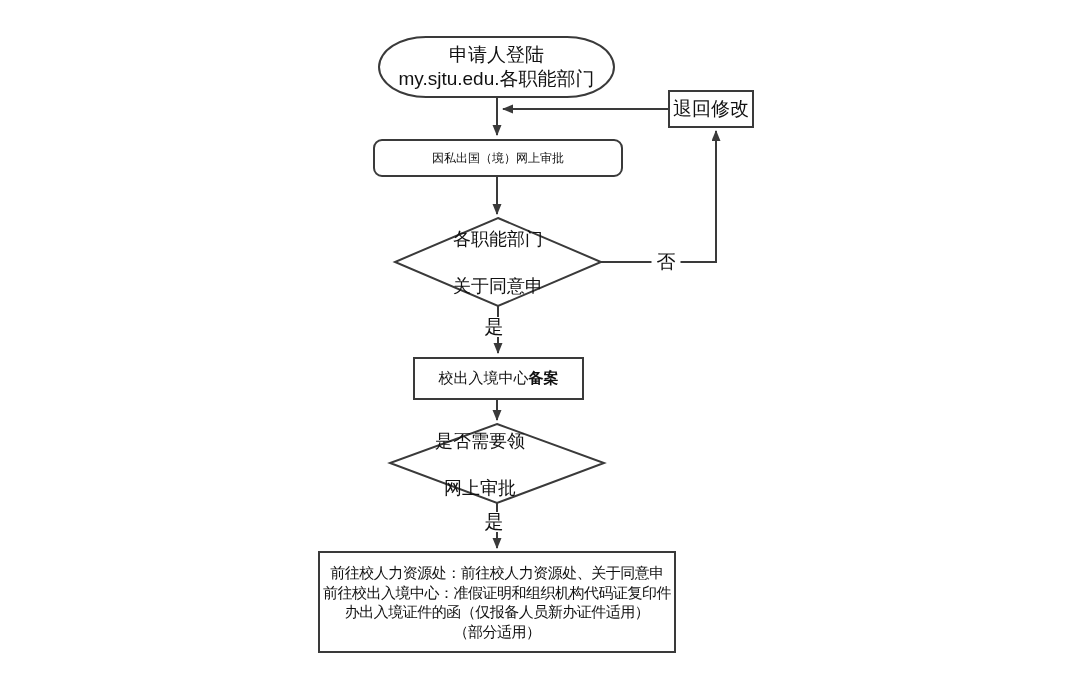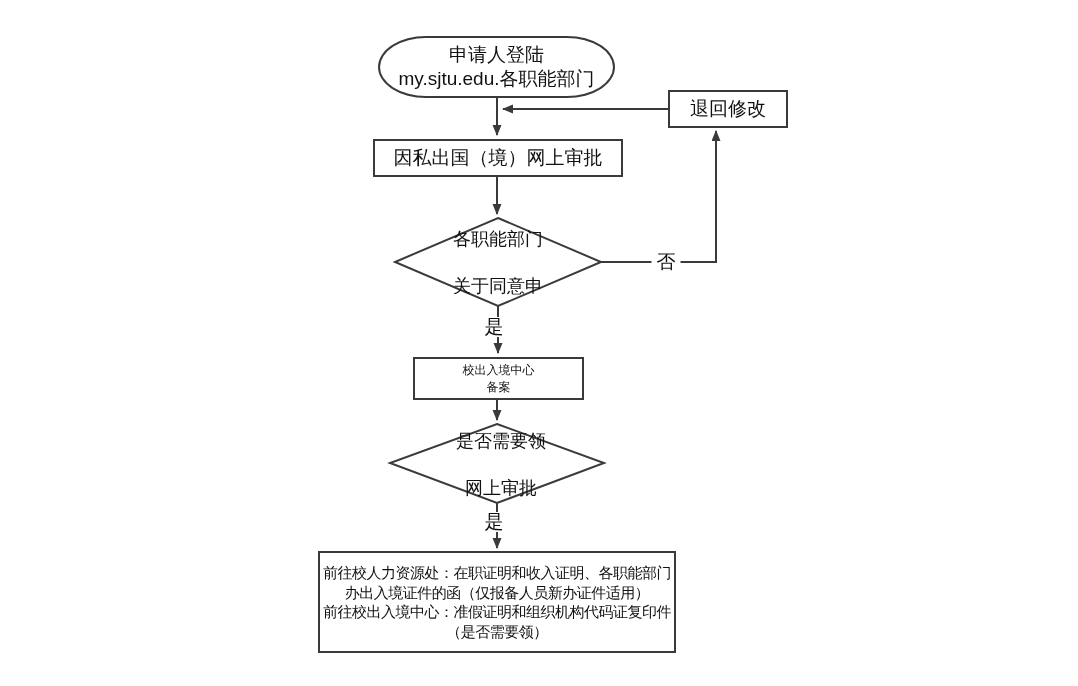--- a/index.html
+++ b/index.html
@@ -8,32 +8,32 @@
     font-family:"Liberation Sans","DejaVu Sans",sans-serif; color:#111111; overflow:hidden;
   }
   .connector-layer { position:absolute; left:0; top:0; width:1078px; height:686px; }
   .node {
     position:absolute; box-sizing:border-box; background:#ffffff;
     border:2px solid #3a3a3a; display:flex; align-items:center; justify-content:center;
     text-align:center; white-space:nowrap;
   }
   .terminator { left:378px; top:36px; width:237px; height:62px;
     border-radius:48px / 31px; flex-direction:column; font-size:19px; line-height:24px; }
-  .box-return { left:668px; top:90px; width:120px; height:38px; font-size:19px; }
-  .box-approval { left:373px; top:139px; width:250px; height:38px; font-size:19px; }
-  .box-filing { left:413px; top:357px; width:171px; height:43px; font-size:12px;flex-direction:column; }
-  .box-filing .bold { font-weight:400; }
+  .box-return { left:668px; top:90px; width:86px; height:38px; font-size:19px; }
+  .box-approval { left:373px; top:139px; width:250px; height:38px; font-size:12px;border-radius:9px; }
+  .box-filing { left:413px; top:357px; width:171px; height:43px; font-size:15px; }
+  .box-filing .bold { font-weight:700; }
   .note-box { left:318px; top:551px; width:358px; height:102px;
     flex-direction:column; font-size:15px; line-height:19.5px; letter-spacing:-0.5px; }
   .diamond-text {
     position:absolute; display:flex; flex-direction:column; align-items:center; justify-content:center;
     text-align:center; font-size:18px; line-height:26px; white-space:nowrap;gap:21px;
   }
   .d1-text { left:398px; top:220px; width:200px; height:84px; }
-  .d2-text { left:396px; top:425px; width:210px; height:78px; }
+  .d2-text { left:375px; top:425px; width:210px; height:78px; }
   .edge-label {
     position:absolute; transform:translate(-50%,-50%); background:#ffffff;
     padding:0 5px; font-size:19px; line-height:20px; white-space:nowrap;
   }
   .lbl-no  { left:666px; top:262px; }
   .lbl-yes1 { left:494px; top:327px; }
   .lbl-yes2 { left:494px; top:522px; }
   .line { display:block; }
 </style>
 </head>
@@ -88,23 +88,23 @@
     <span>校出入境中心</span>
       <span class="bold">备案</span>
   </div>
 
   <div class="diamond-text d2-text">
     <span class="line">是否需要领</span>
     <span class="line">网上审批</span>
   </div>
 
   <div class="node note-box">
-    <span class="line">前往校人力资源处：在职证明和收入证明、各职能部门</span>
+    <span class="line">前往校人力资源处：前往校人力资源处、关于同意申</span>
+    <span class="line">前往校出入境中心：准假证明和组织机构代码证复印件</span>
     <span class="line">办出入境证件的函（仅报备人员新办证件适用）</span>
-    <span class="line">前往校出入境中心：准假证明和组织机构代码证复印件</span>
-    <span class="line">（是否需要领）</span>
+    <span class="line">（部分适用）</span>
   </div>
 
   <span class="edge-label lbl-no">否</span>
   <span class="edge-label lbl-yes1">是</span>
   <span class="edge-label lbl-yes2">是</span>
 
 </div>
 
 </body></html>

